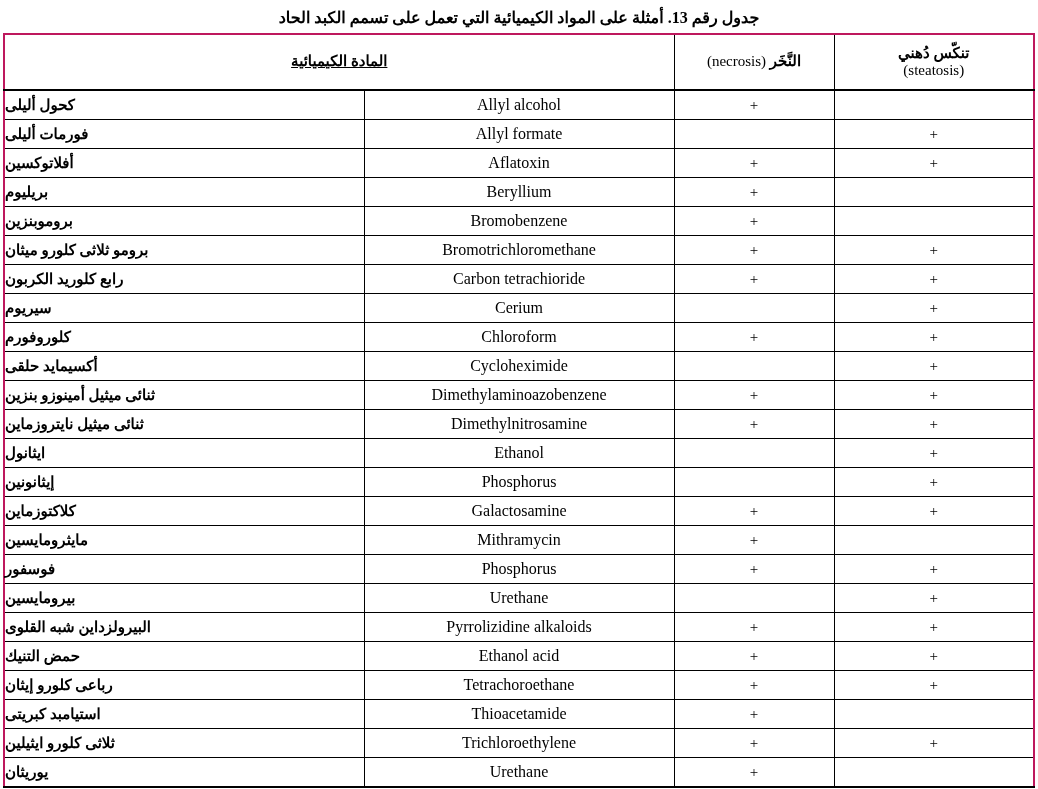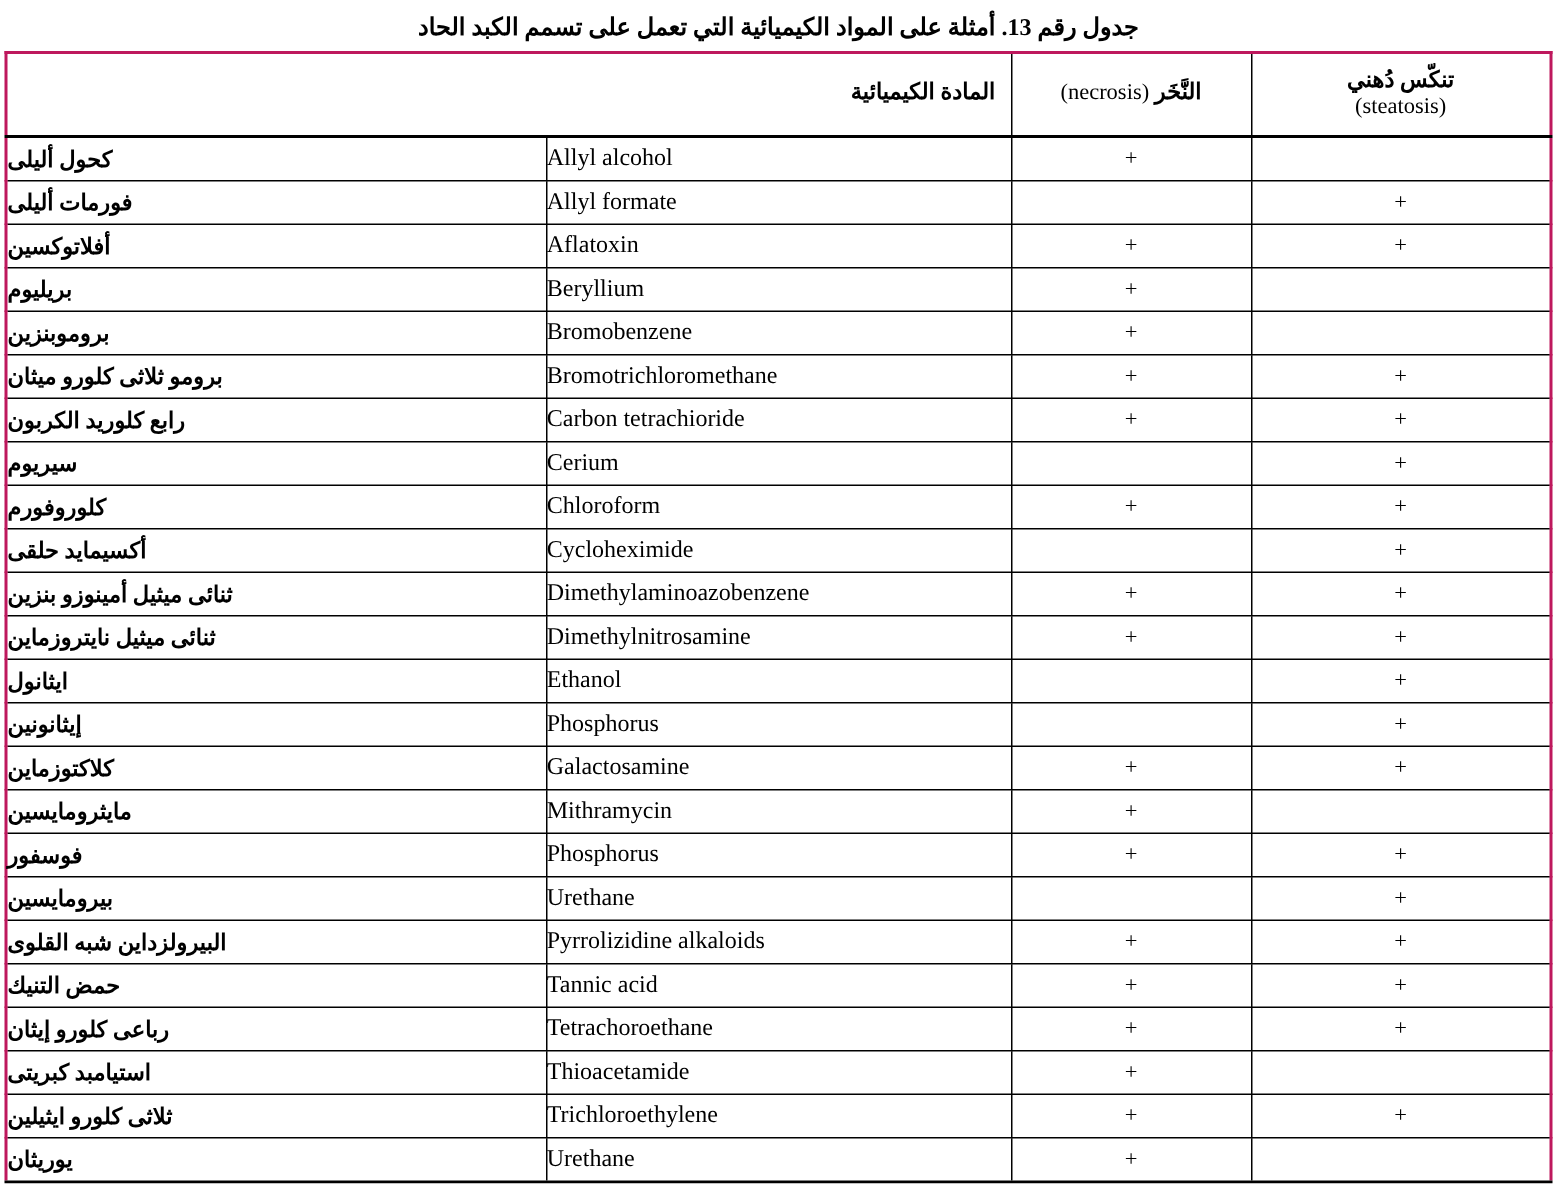--- a/index.html
+++ b/index.html
@@ -50,24 +50,25 @@
   thead th {
     height: 54px;
     font-weight: bold;
     font-size: 15px;
     line-height: 1.15;
   }
   thead th.h-steatosis, thead th.h-necrosis {
     text-align: center;
   }
   thead th.h-arabic {
-    text-align: right;
+    text-align: center;
     padding-left: 10px;
     padding-right: 10px;
     direction: rtl;
+    text-decoration: underline;
   }
   thead th .lat {
     font-family: "Liberation Serif", "DejaVu Serif", serif;
     font-weight: normal;
   }
   thead tr {
     border-bottom: 2px solid #000;
   }
   thead th {
     border-bottom: 3px solid #000;
@@ -75,21 +76,21 @@
   tbody td {
     height: 28px;
     font-size: 15.5px;
   }
   td.mark {
     text-align: center;
     font-family: "Liberation Serif", "DejaVu Serif", serif;
     font-size: 15px;
   }
   td.name {
-    text-align: left;
+    text-align: center;
     padding-left: 16px;
     direction: ltr;
     font-family: "Liberation Serif", "DejaVu Serif", serif;
     font-size: 16px;
   }
   td.arabic {
     text-align: left;
     padding-left: 14px;
     direction: rtl;
     font-weight: bold;
@@ -239,21 +240,21 @@
         </tr>
         <tr>
           <td class="mark">+</td>
           <td class="mark">+</td>
           <td class="name">Pyrrolizidine alkaloids</td>
           <td class="arabic">البيرولزداين شبه القلوى</td>
         </tr>
         <tr>
           <td class="mark">+</td>
           <td class="mark">+</td>
-          <td class="name">Tannic acid</td>
+          <td class="name">Ethanol acid</td>
           <td class="arabic">حمض التنيك</td>
         </tr>
         <tr>
           <td class="mark">+</td>
           <td class="mark">+</td>
           <td class="name">Tetrachoroethane</td>
           <td class="arabic">رباعى كلورو إيثان</td>
         </tr>
         <tr>
           <td class="mark"></td>

